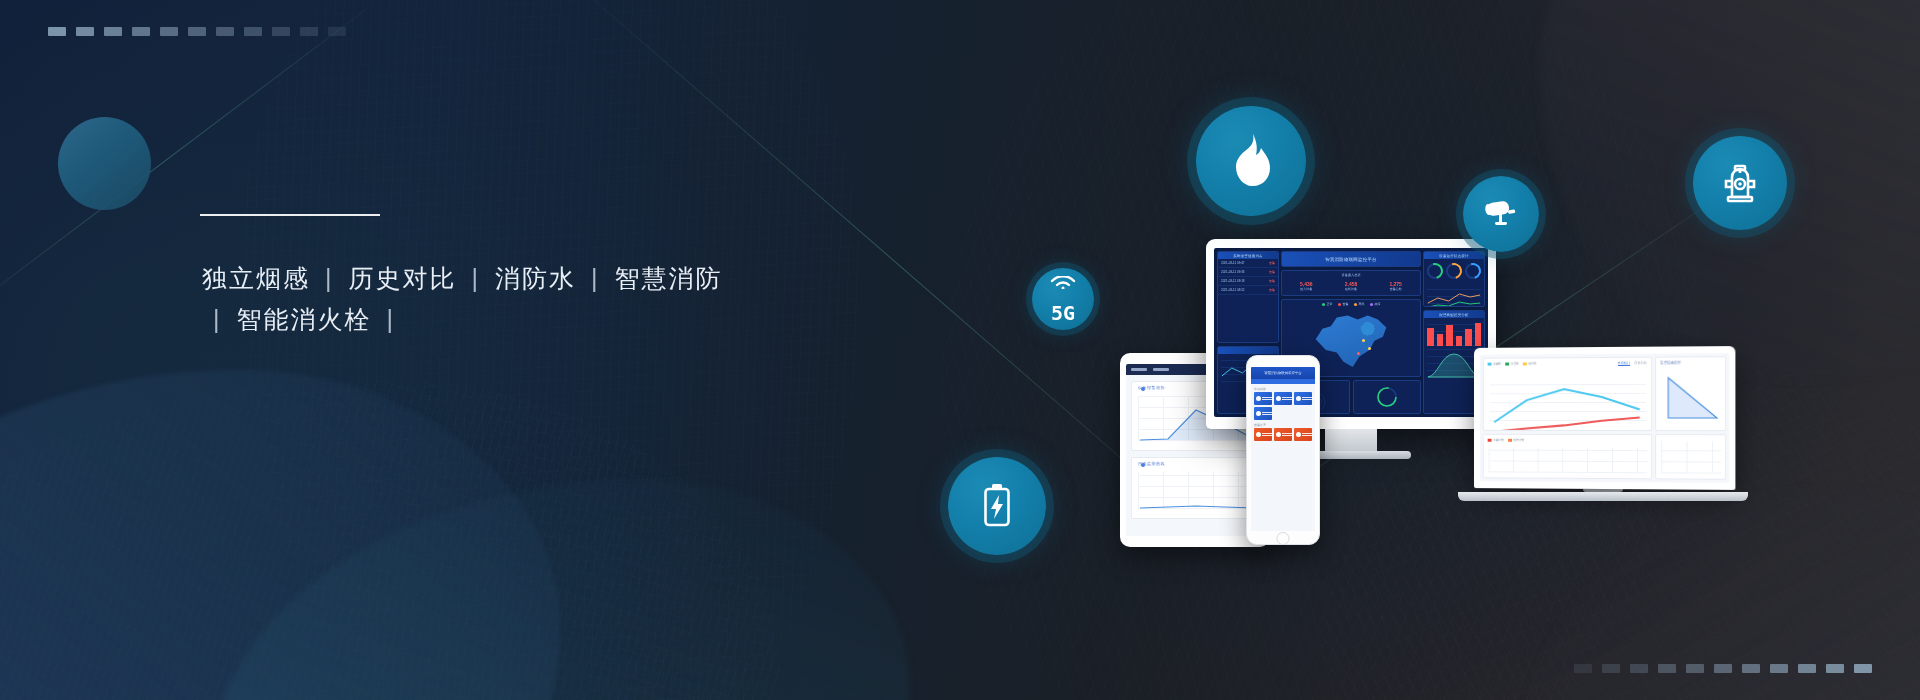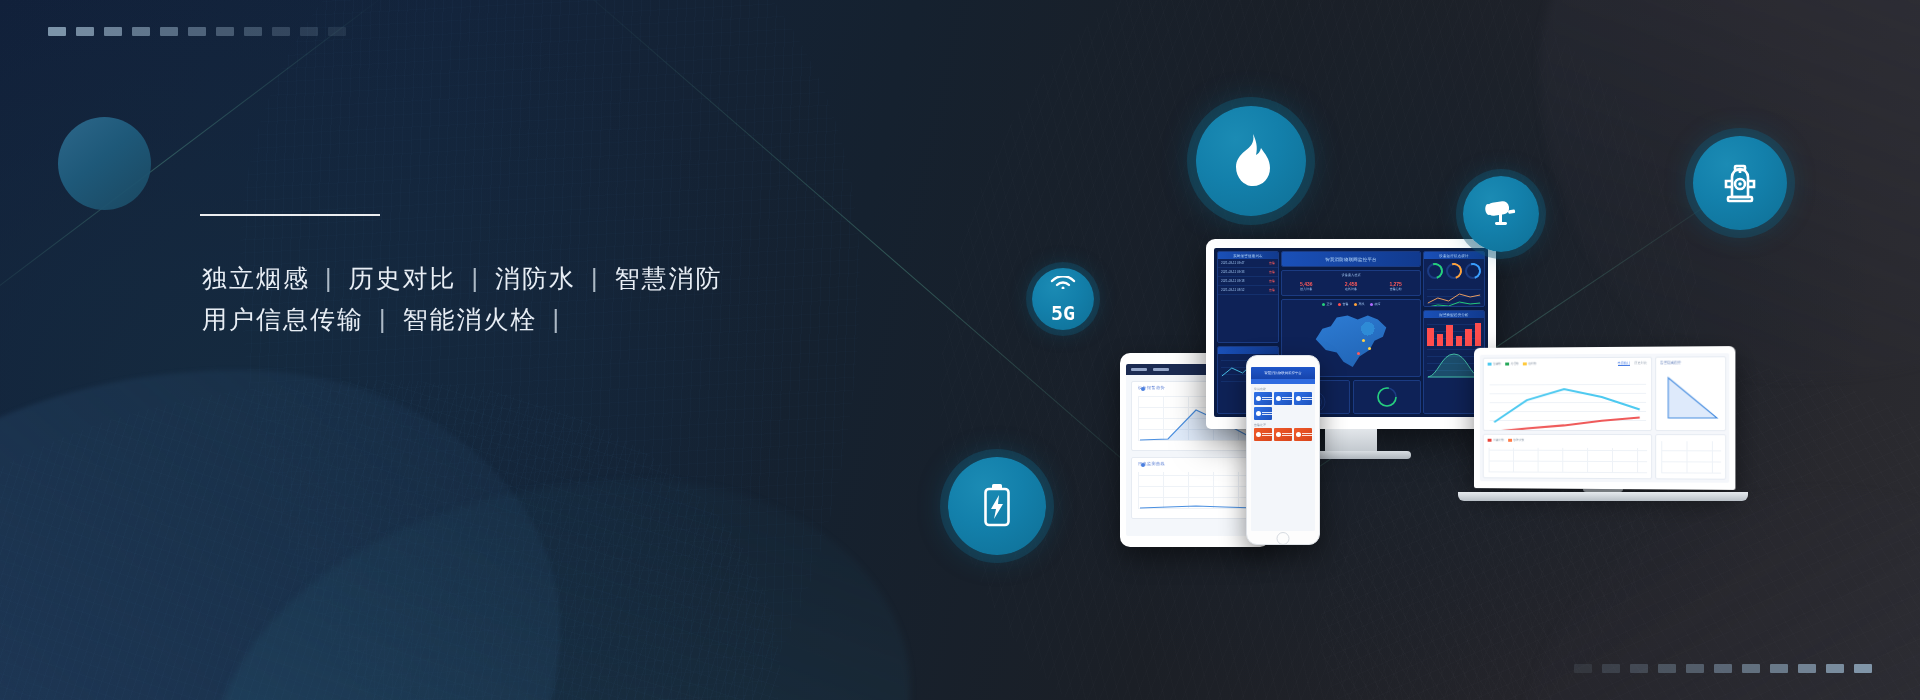--- a/index.html
+++ b/index.html
@@ -332,21 +332,20 @@
       <div class="feat-row" id="featRow1">
           <span class="feat-item">独立烟感</span>
           <span class="feat-sep">|</span>
           <span class="feat-item">历史对比</span>
           <span class="feat-sep">|</span>
           <span class="feat-item">消防水</span>
           <span class="feat-sep">|</span>
           <span class="feat-item">智慧消防</span>
         </div>
       <div class="feat-row" id="featRow2">
-          <span class="feat-item">用户信息传输</span>
           <span class="feat-sep">|</span>
           <span class="feat-item">智能消火栓</span>
           <span class="feat-sep">|</span>
         </div>
     </div>
   </div>
 
   <div class="badge b-flame">
     <span>
       <svg width="52" height="58" viewBox="0 0 52 58">

